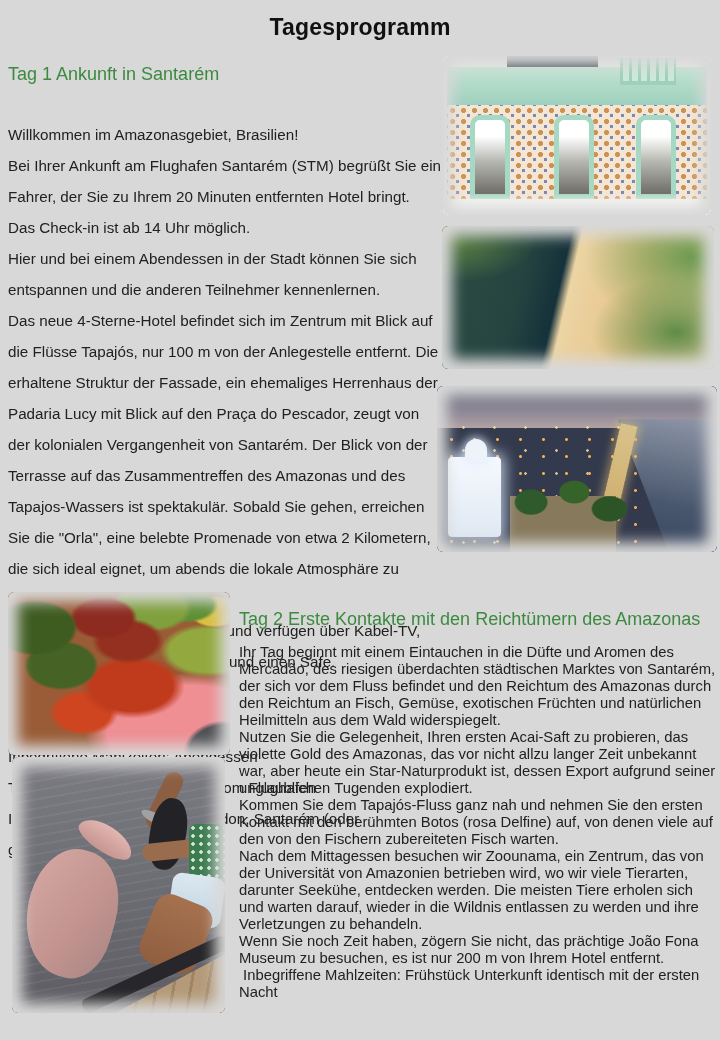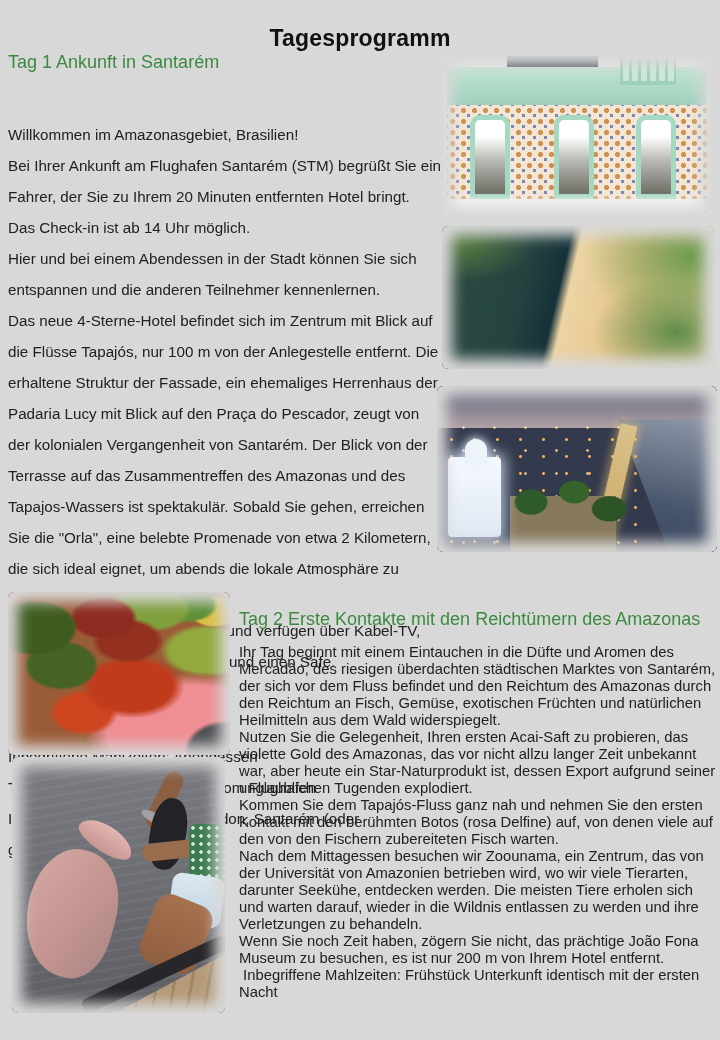--- a/index.html
+++ b/index.html
@@ -15,28 +15,27 @@
     font-family:"Liberation Sans", sans-serif;
     color:var(--text);
     overflow:hidden;
   }
   .page{position:relative;width:720px;height:1040px;background:var(--background);}
 
   .doc-title{
     position:absolute;top:14px;left:0;width:100%;
     text-align:center;font-size:23px;font-weight:bold;color:var(--title);
     letter-spacing:.2px;
-    margin-top:11px;
   }
   .day-heading{
     color:var(--heading-green);
     font-size:18px;
     font-weight:400;
   }
-  .h1-wrap{position:absolute;left:8px;top:52px;width:430px;}
+  .h1-wrap{position:absolute;left:8px;top:64px;width:430px;}
   .day1-text{
     position:absolute;left:8px;top:88px;width:434px;
     font-size:15.2px;line-height:31px;white-space:pre-line;
   }
   .day1-info{margin-top:33px;white-space:pre-line;}
   .day2-col{position:absolute;left:239px;top:573px;width:478px;margin-top:36px;}
   .day2-text{
     margin-top:14px;
     font-size:14.8px;line-height:17px;white-space:pre-line;
   }

